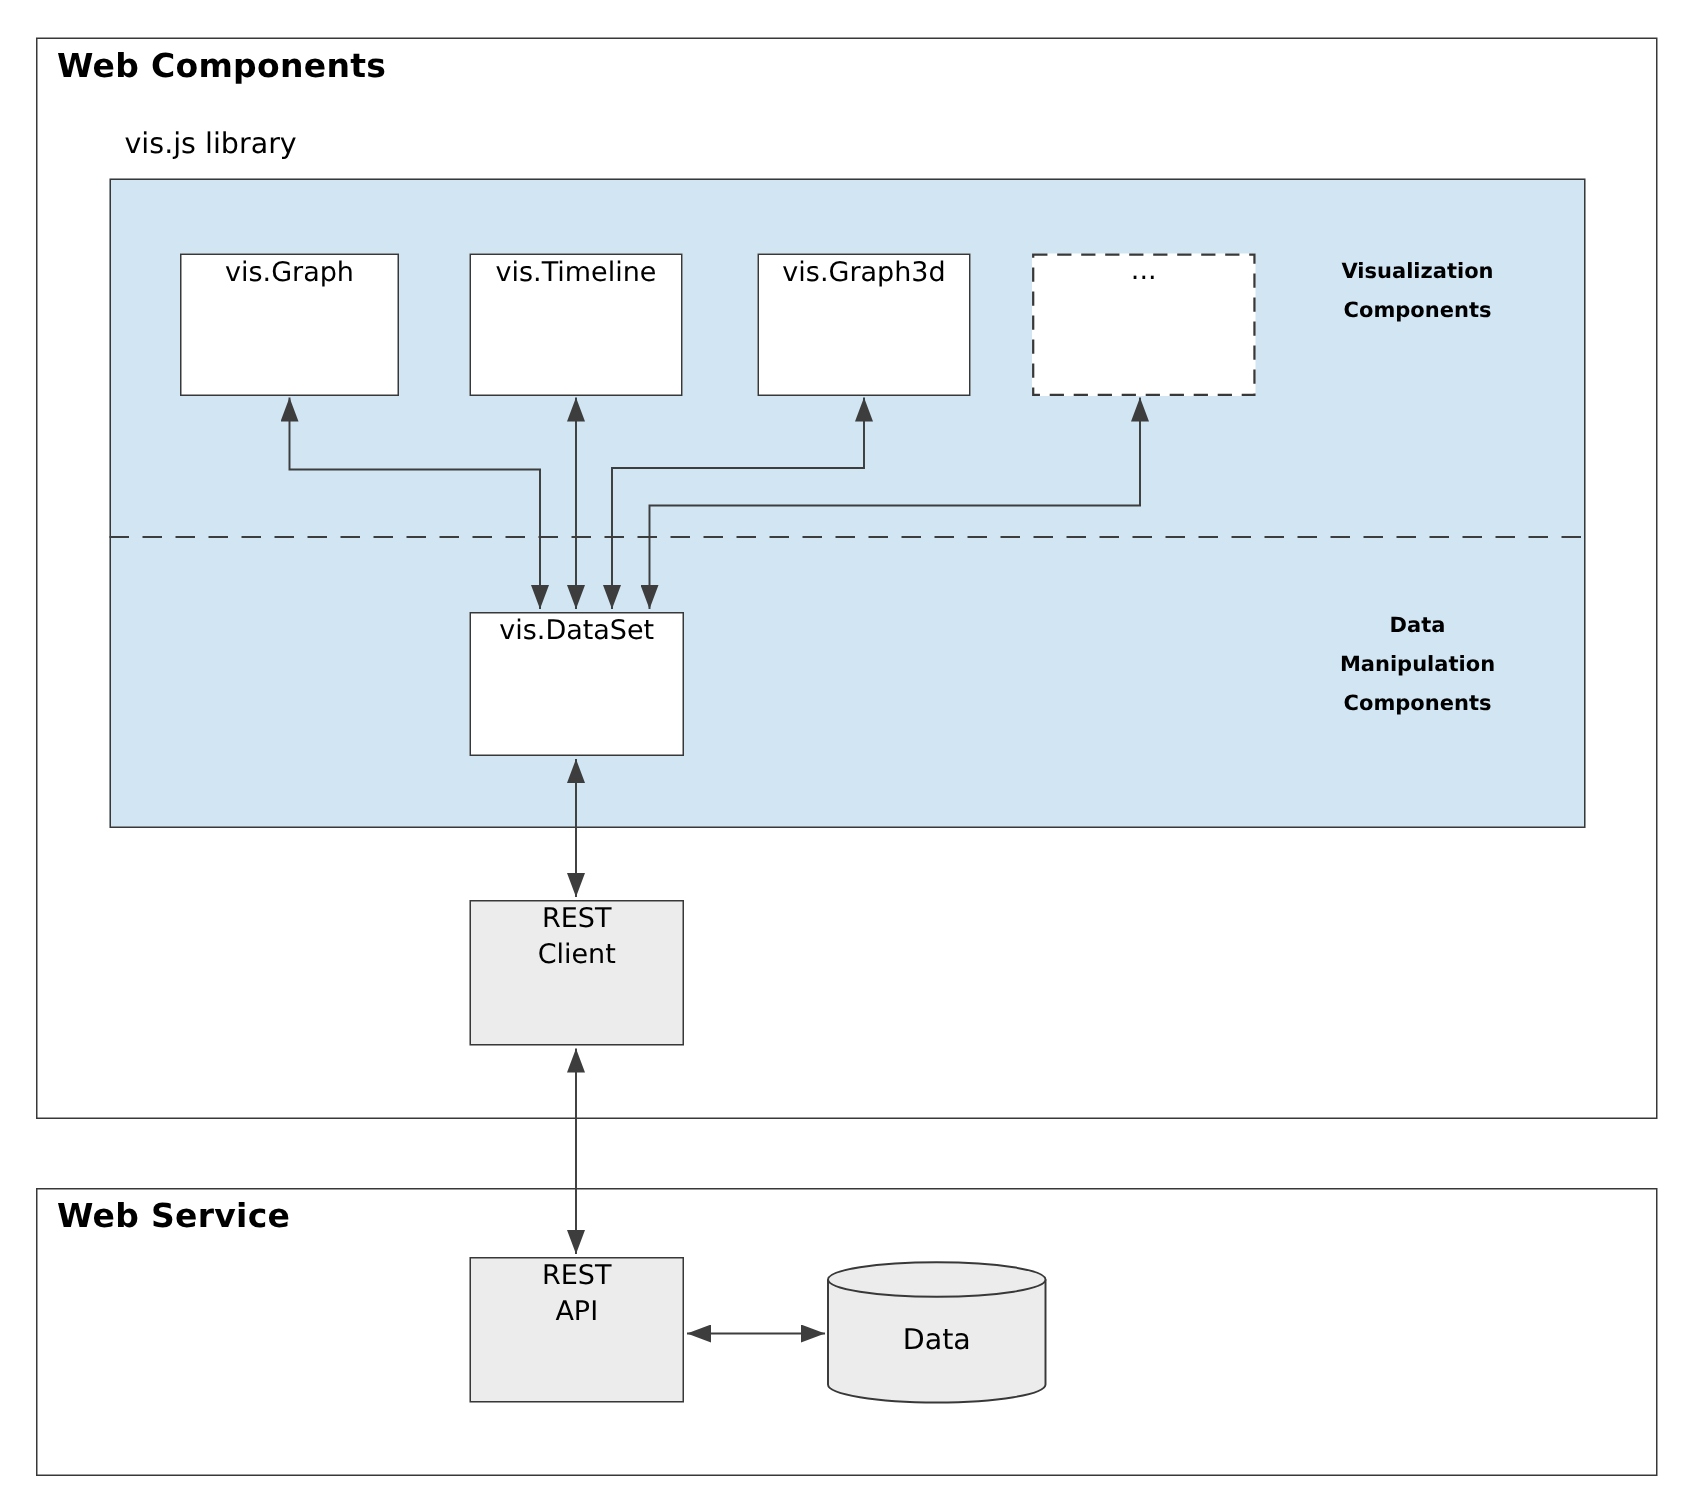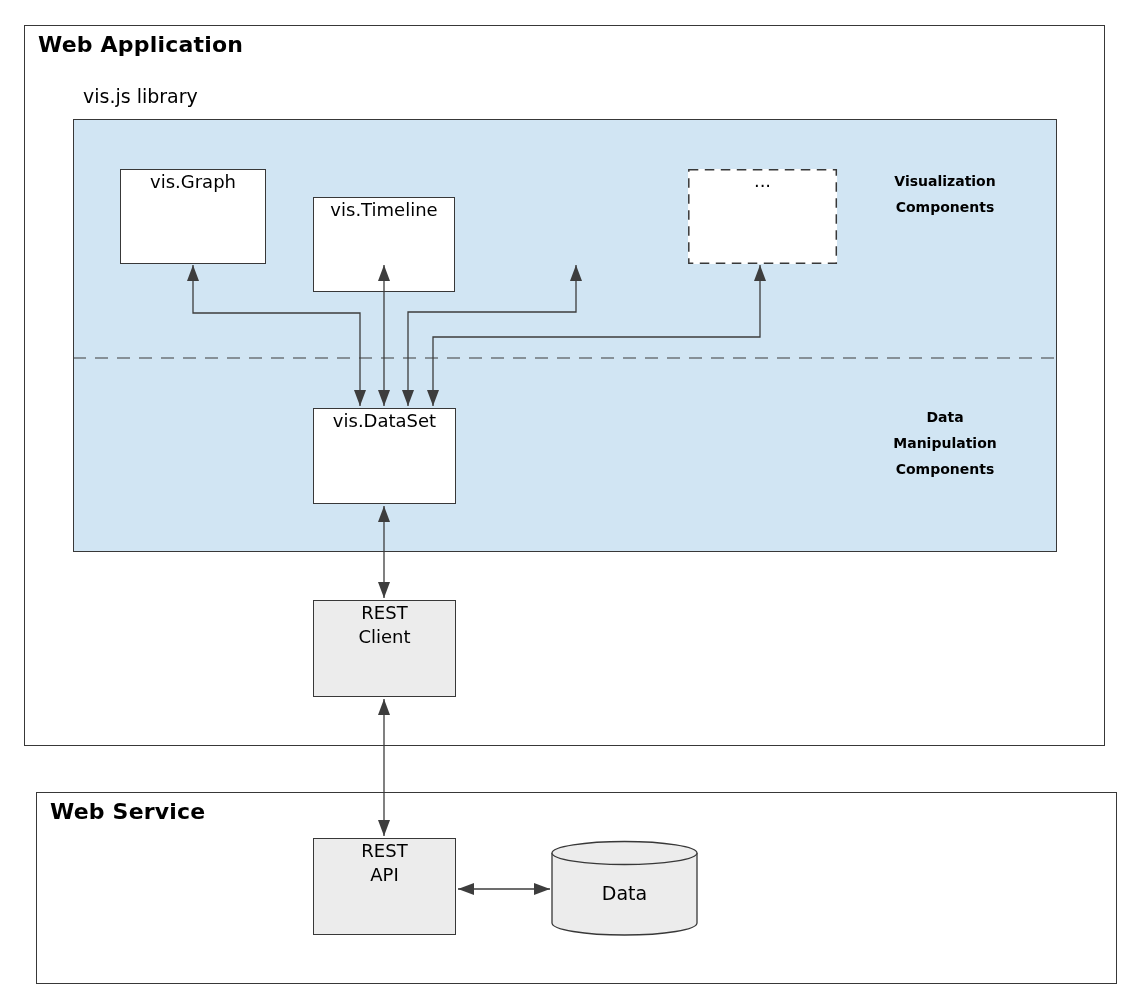--- a/index.html
+++ b/index.html
@@ -6,32 +6,32 @@
   body{
     width:1128px;height:1008px;
     font-family:"DejaVu Sans","Liberation Sans",sans-serif;
     color:var(--text,#000);
   }
   .canvas{position:relative;width:1128px;height:1008px;background:var(--page-bg,#fff);overflow:hidden;}
 
   
   .outer-box{position:absolute;border:1.5px solid var(--border,#383838);background:#fff;box-sizing:border-box;z-index:0;}
   .webapp{left:24px;top:25px;width:1081px;height:721px;}
-  .websvc{left:36px;top:792px;width:1081px;height:192px;}
+  .websvc{left:24px;top:792px;width:1081px;height:192px;}
   .outer-title{position:absolute;left:13px;top:6px;font-size:22px;font-weight:bold;letter-spacing:0.2px;}
 
   
   .lib-title{position:absolute;left:83px;top:85px;font-size:19px;font-weight:normal;z-index:2;}
   .lib-box{position:absolute;left:73px;top:119px;width:984px;height:433px;background:var(--library-fill,#d1e5f3);border:1.5px solid var(--border,#383838);box-sizing:border-box;z-index:1;}
 
   
   .node{position:absolute;background:var(--component-fill,#fff);border:1.4px solid var(--border,#383838);box-sizing:border-box;display:flex;justify-content:center;font-size:18px;text-align:center;z-index:2;}
   .node .lbl{white-space:pre-line;line-height:24px;}
   #n-graph{left:120px;top:169px;width:146px;height:95px;}
-  #n-timeline{left:313px;top:169px;width:142px;height:95px;margin-top:28px;}
+  #n-timeline{left:313px;top:169px;width:142px;height:95px;}
   #n-graph3d{left:505px;top:169px;width:142px;height:95px;}
   #n-dots{left:688px;top:169px;width:149px;height:95px;border:none;} 
   #n-dataset{left:313px;top:408px;width:143px;height:96px;}
   #n-restclient{left:313px;top:600px;width:143px;height:97px;background:var(--rest-fill,#ececec);}
   #n-restapi{left:313px;top:838px;width:143px;height:97px;background:var(--rest-fill,#ececec);}
 
   
   .side-label{position:absolute;width:200px;left:845px;font-size:14px;font-weight:bold;text-align:center;white-space:pre-line;line-height:26px;z-index:2;}
   #lbl-vis{top:168px;}
   #lbl-data{top:404px;}
@@ -46,35 +46,38 @@
   .dashed-rect{stroke:var(--border,#383838);stroke-width:1.5;stroke-dasharray:9.5 6.5;fill:none;}
   .cyl{fill:var(--rest-fill,#ececec);stroke:var(--border,#444);stroke-width:1.3;}
   marker path{fill:var(--line,#3d3d3d);}
 </style>
 </head>
 <body>
 
 <div class="canvas">
 
   <div class="outer-box webapp">
-    <div class="outer-title">Web Application</div>
+    <div class="outer-title">Web Components</div>
   </div>
 
   <div class="outer-box websvc">
     <div class="outer-title">Web Service</div>
   </div>
 
   <div class="lib-title">vis.js library</div>
   <div class="lib-box"></div>
 
   <div class="node" id="n-graph">
     <span class="lbl">vis.Graph</span>
   </div>
   <div class="node" id="n-timeline">
     <span class="lbl">vis.Timeline</span>
+  </div>
+  <div class="node" id="n-graph3d">
+    <span class="lbl">vis.Graph3d</span>
   </div>
   <div class="node" id="n-dots">
     <span class="lbl">...</span>
   </div>
 
   <div class="side-label" id="lbl-vis">Visualization
 Components</div>
   <div class="side-label" id="lbl-data">Data
 Manipulation
 Components</div>

